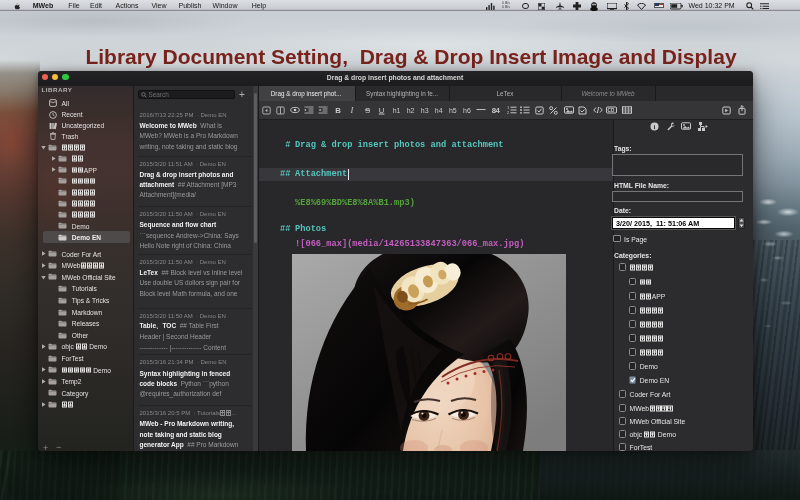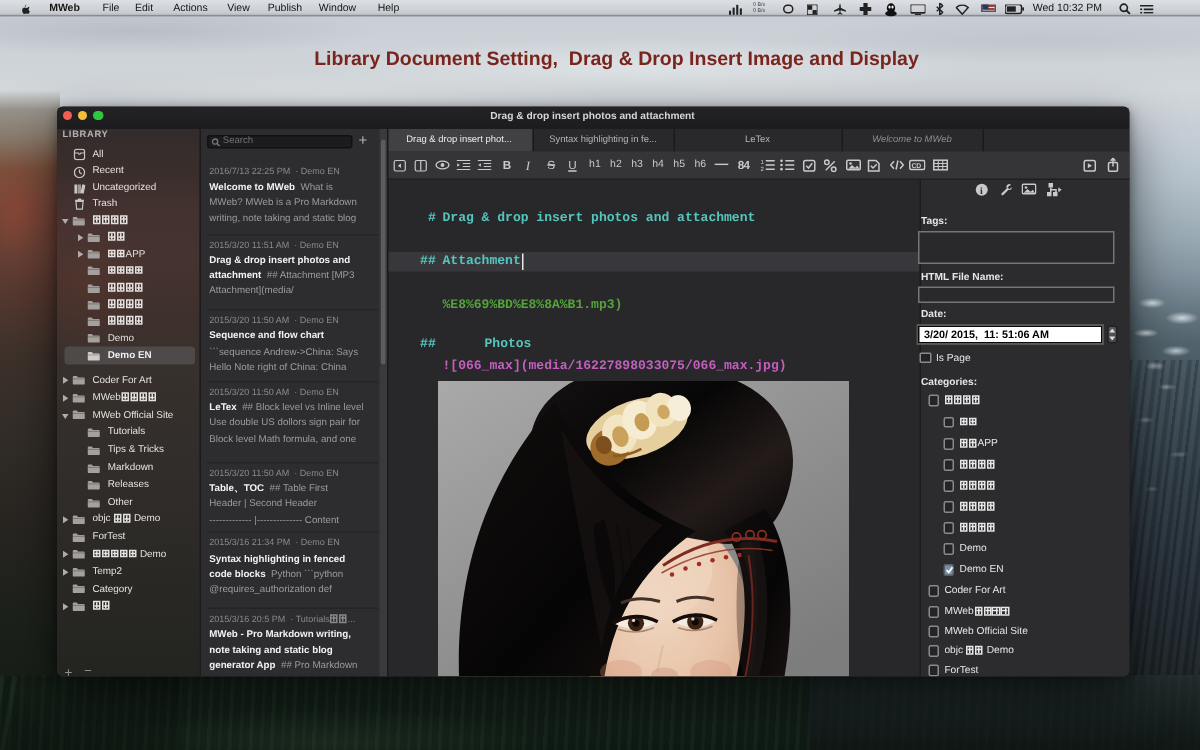--- a/index.html
+++ b/index.html
@@ -120,21 +120,21 @@
     <path d="M5 5 L7.3 7.3" stroke="#222" stroke-width="1.2"></path>
   </svg>
 <svg class="abs" style="left:760px;top:2.5px" width="9" height="6.5" viewBox="0 0 9 6.5">
     <g stroke="#222" stroke-width="1.1">
       <path d="M0 .8h9M2.5 3.2h6.5M2.5 5.6h6.5"></path>
     </g>
     <circle cx="0.8" cy="3.2" r=".7" fill="#222"></circle>
     <circle cx="0.8" cy="5.6" r=".7" fill="#222"></circle>
   </svg>
 
-<div class="abs" style="left:411px;top:31px;transform:translateX(-50%);font-size:13px;font-weight:bold;letter-spacing:0;color:#7b241d;white-space:nowrap;">Library Document Setting,&nbsp; Drag &amp; Drop Insert Image and Display</div>
+<div class="abs" style="left:411px;top:45px;transform:translateX(-50%);font-size:21px;font-weight:bold;letter-spacing:0;color:#7b241d;white-space:nowrap;">Library Document Setting,&nbsp; Drag &amp; Drop Insert Image and Display</div>
 <div class="abs" style="left:38px;top:71px;width:715px;height:380px;border-radius:4px;overflow:hidden;
  box-shadow:0 14px 34px rgba(0,0,0,.55), 0 2px 8px rgba(0,0,0,.4);background:#28282a;">
 
 <div class="abs" style="left:0;top:0;width:715px;height:14.5px;background:linear-gradient(180deg,#232325,#1c1c1e);"></div>
 <div class="abs" style="left:3.5px;top:2.9px;width:6.4px;height:6.4px;border-radius:50%;background:#f15e54;"></div>
 <div class="abs" style="left:13.9px;top:2.9px;width:6.4px;height:6.4px;border-radius:50%;background:#f5bd37;"></div>
 <div class="abs" style="left:24.3px;top:2.9px;width:6.4px;height:6.4px;border-radius:50%;background:#2fc73e;"></div>
 <div class="abs" style="left:357px;top:3.2px;transform:translateX(-50%);font-size:6.8px;font-weight:bold;color:#d6d6d6;white-space:nowrap;">Drag &amp; drop insert photos and attachment</div>
 
 <div class="abs" style="left:0;top:14.5px;width:95px;height:365.5px;
@@ -474,22 +474,22 @@
 <div class="abs" style="left:220px;top:49px;width:355px;height:331px;background:#28282a;"></div>
 <div class="abs" style="left:220px;top:96.5px;width:355px;height:13px;background:#38383c;"></div>
 
 <div class="abs" style="right:462.5px;top:74.4px;transform:translateY(-50%);font-family:'Liberation Mono',monospace;font-size:8.7px;font-weight:bold;white-space:pre;color:#55c6be;">#</div>
 <div class="abs" style="left:257px;top:74.4px;transform:translateY(-50%);font-family:'Liberation Mono',monospace;font-size:8.7px;font-weight:bold;white-space:pre;color:#55c6be;">Drag &amp; drop insert photos and attachment</div>
 <div class="abs" style="right:462.5px;top:103px;transform:translateY(-50%);font-family:'Liberation Mono',monospace;font-size:8.7px;font-weight:bold;white-space:pre;color:#55c6be;">##</div>
 <div class="abs" style="left:257px;top:103px;transform:translateY(-50%);font-family:'Liberation Mono',monospace;font-size:8.7px;font-weight:bold;white-space:pre;color:#55c6be;">Attachment</div>
 <div class="abs" style="left:309.5px;top:97.5px;width:1px;height:11px;background:#e8e8e8;"></div>
 <div class="abs" style="left:257px;top:131.5px;transform:translateY(-50%);font-family:'Liberation Mono',monospace;font-size:8.7px;font-weight:bold;white-space:pre;color:#55a23d;">%E8%69%BD%E8%8A%B1.mp3)</div>
 <div class="abs" style="right:462.5px;top:158px;transform:translateY(-50%);font-family:'Liberation Mono',monospace;font-size:8.7px;font-weight:bold;white-space:pre;color:#55c6be;">##</div>
-<div class="abs" style="left:257px;top:158px;transform:translateY(-50%);font-family:'Liberation Mono',monospace;font-size:8.7px;font-weight:bold;white-space:pre;color:#55c6be;margin-left:28px;">Photos</div>
-<div class="abs" style="left:257px;top:172.5px;transform:translateY(-50%);font-family:'Liberation Mono',monospace;font-size:8.7px;font-weight:bold;white-space:pre;color:#c45ec0;">![066_max](media/16227898033075/066_max.jpg)</div>
+<div class="abs" style="left:257px;top:158px;transform:translateY(-50%);font-family:'Liberation Mono',monospace;font-size:8.7px;font-weight:bold;white-space:pre;color:#55c6be;">Photos</div>
+<div class="abs" style="left:257px;top:172.5px;transform:translateY(-50%);font-family:'Liberation Mono',monospace;font-size:8.7px;font-weight:bold;white-space:pre;color:#c45ec0;">![066_max](media/14265133847363/066_max.jpg)</div>
 
 <svg class="abs" style="left:254px;top:183px;" width="274" height="197" viewBox="0 0 274 197">
 <defs>
 <linearGradient id="bgg" x1="0" y1="0" x2=".8" y2="1">
  <stop offset="0" stop-color="#a9a9a9"></stop>
           <stop offset=".45" stop-color="#959595"></stop>
           <stop offset="1" stop-color="#7d7d7d"></stop>
 </linearGradient>
 <radialGradient id="skin" cx=".45" cy=".35" r=".75">
  <stop offset="0" stop-color="#f0d8c2"></stop>

